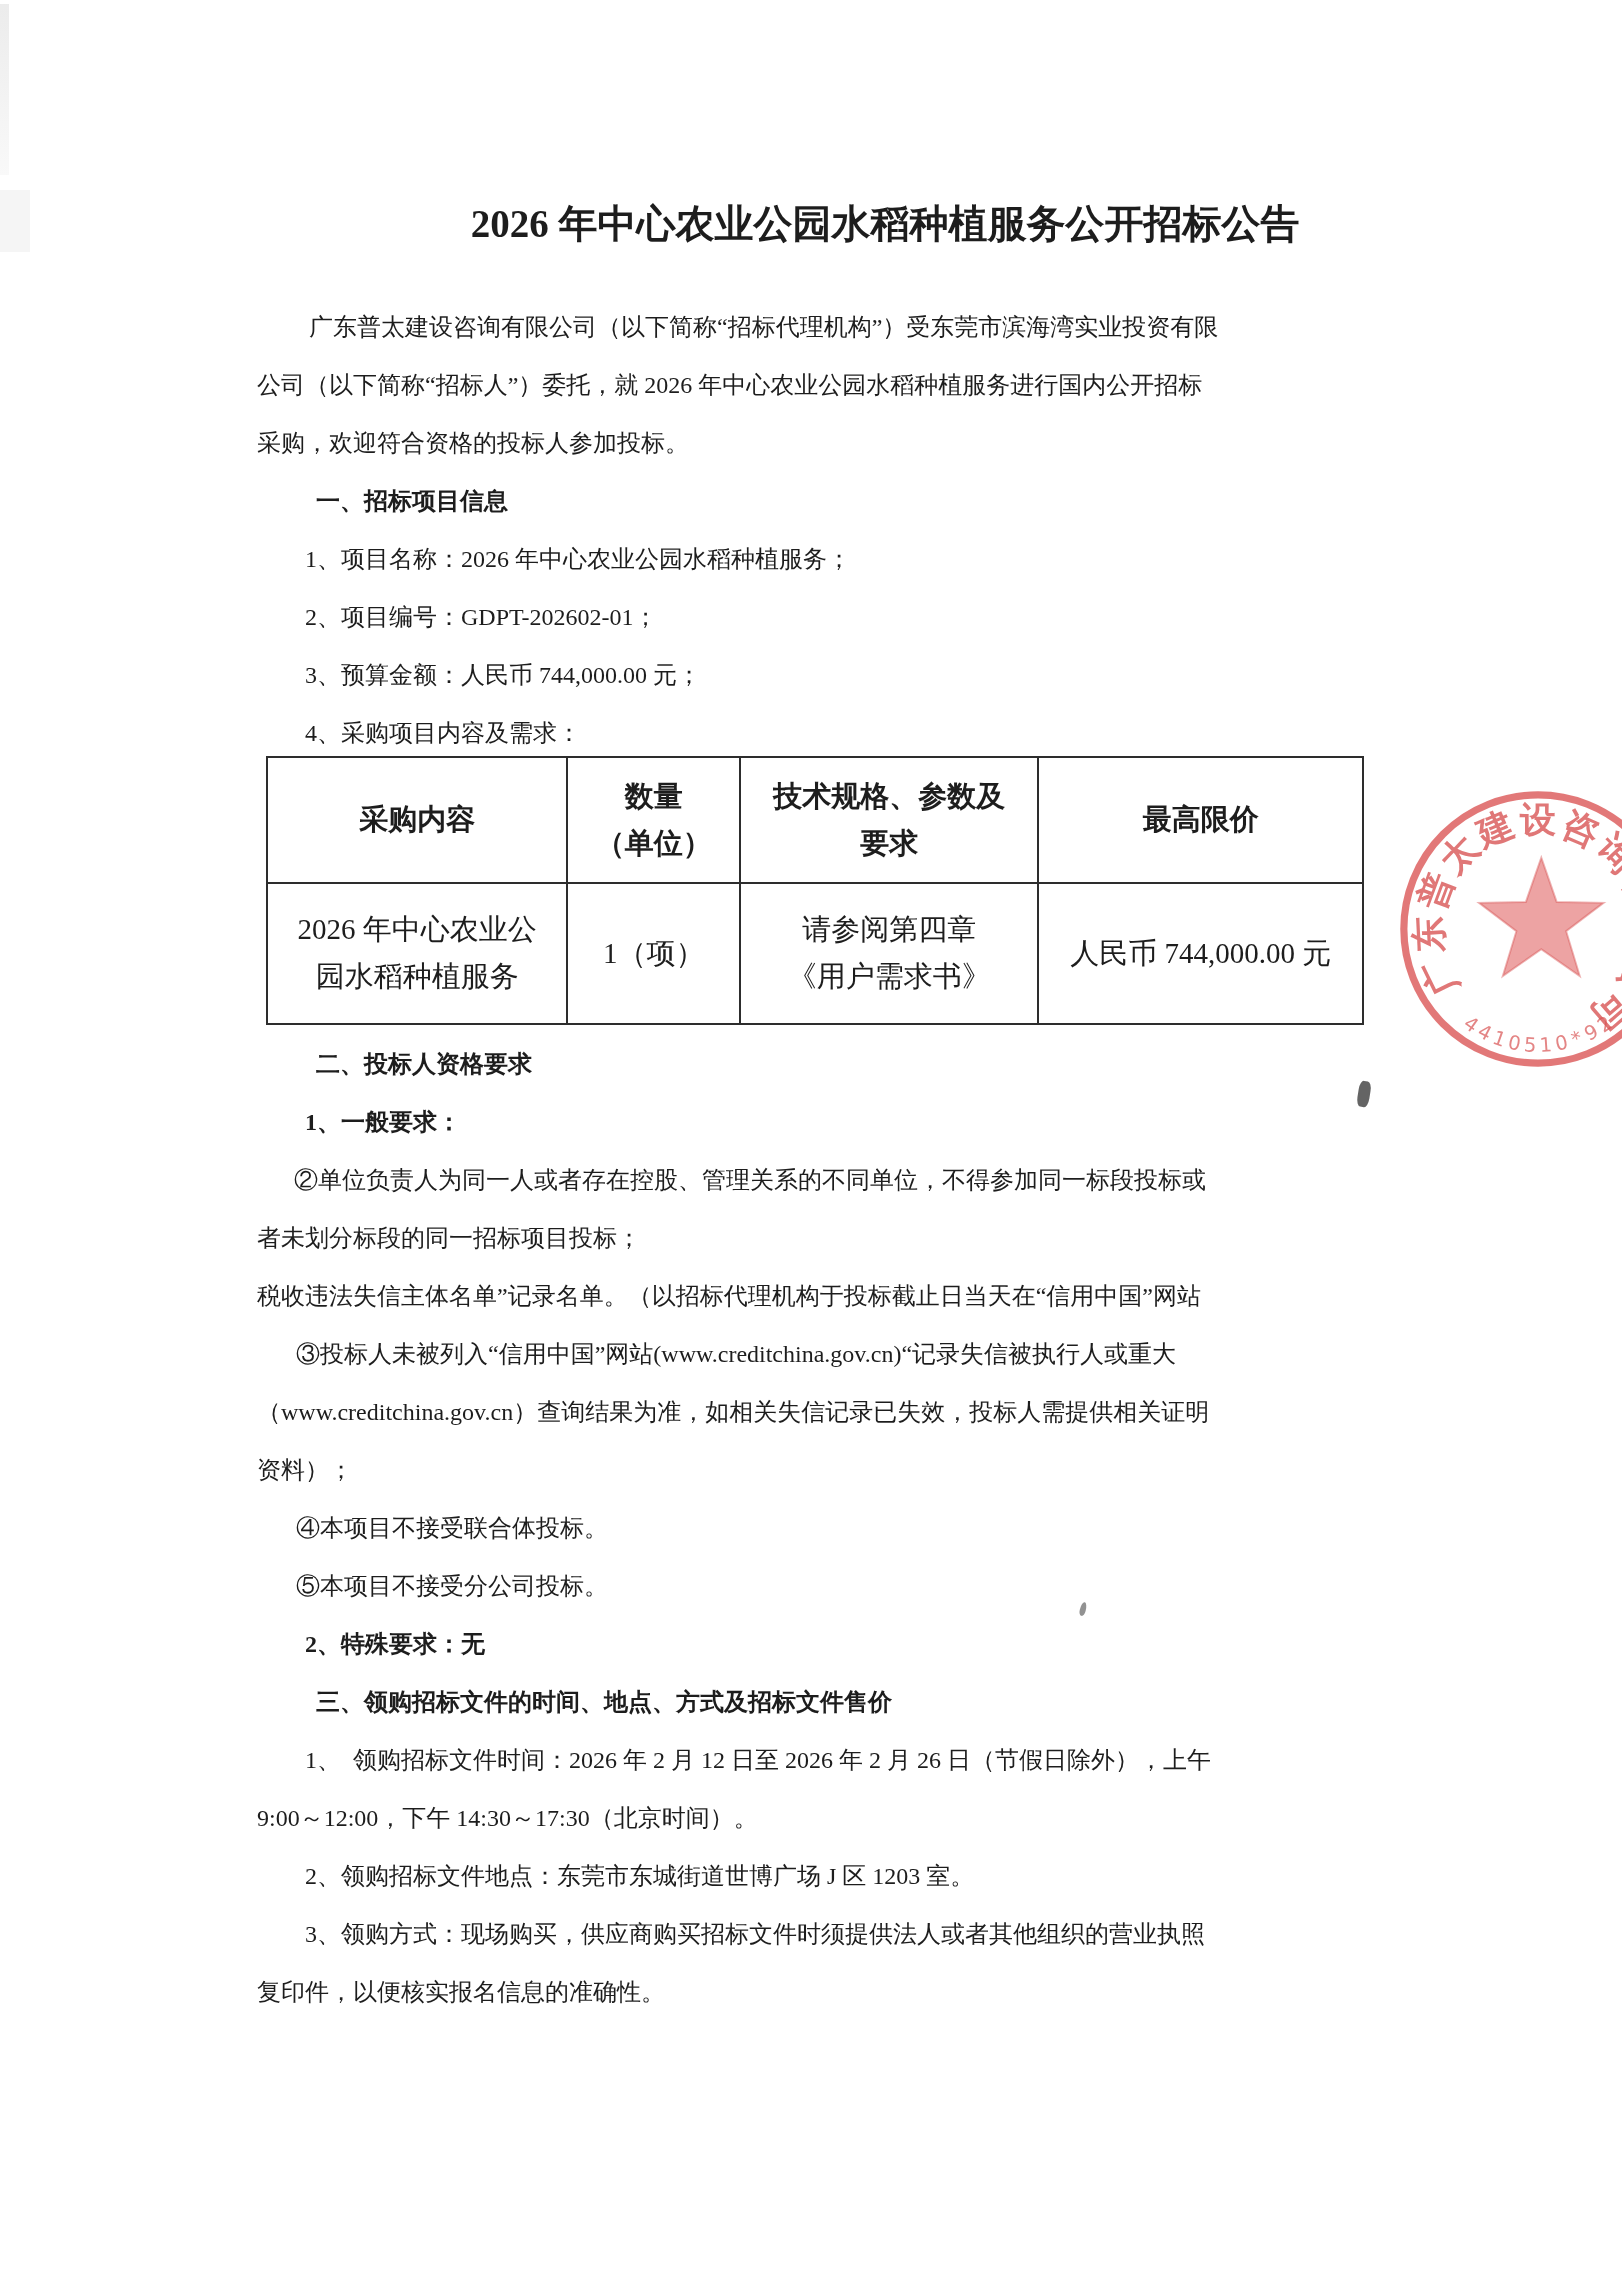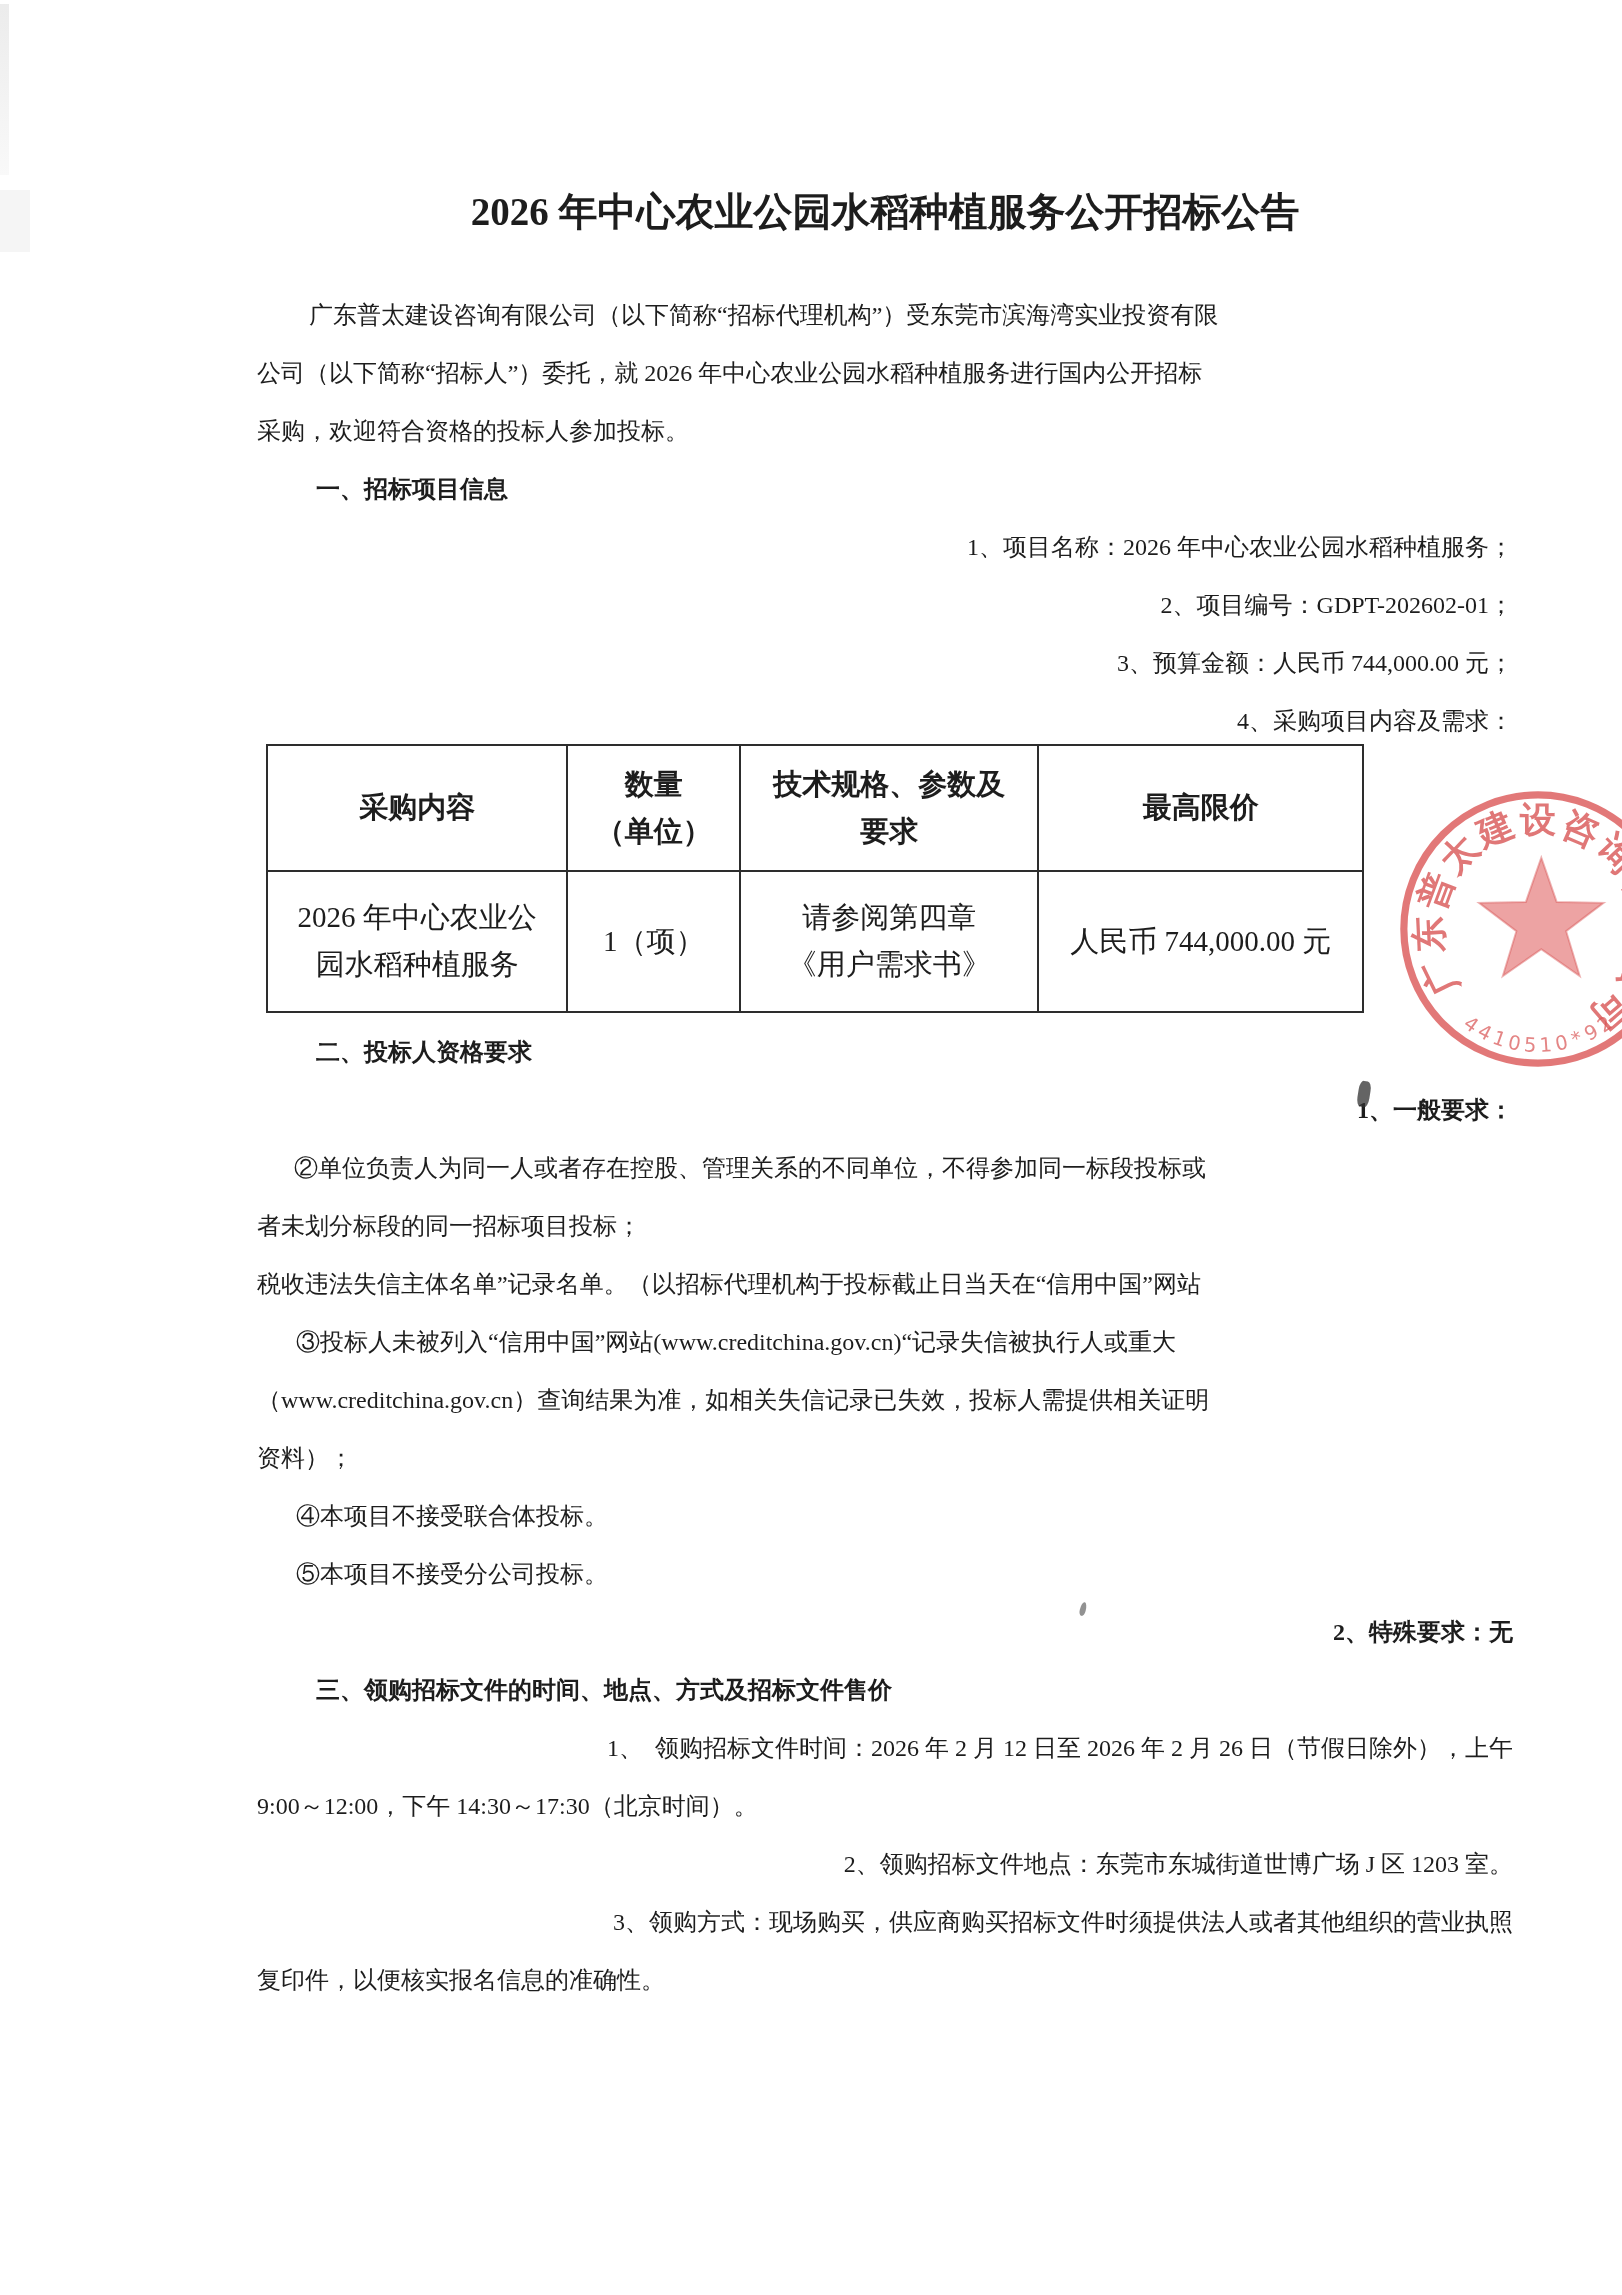--- a/index.html
+++ b/index.html
@@ -6,40 +6,40 @@
   .page{
     position:relative;
     width:1623px;height:2295px;
     background:#ffffff;
     overflow:hidden;
     font-family:"Liberation Serif","DejaVu Serif",serif;
     color:#1d1d1d;
   }
   .content{
     position:absolute;left:0;top:0;right:0;bottom:0;
-    padding:0 110px 0 257px;
+    padding:12px 110px 0 257px;
     box-sizing:border-box;
     font-family:Liberation Serif, serif;
   }
   .doc-title{
     margin-top:188px;
     font-size:39px;line-height:47px;
     font-weight:700;
     text-align:center;
     white-space:nowrap;
   }
   .intro{margin-top:51px;}
   .line{
     font-size:24px;line-height:58px;
     white-space:pre;
   }
   .bold{font-weight:700;}
   .ind-90{text-indent:59px;}
   .ind-80{text-indent:52px;}
-  .ind-73{text-indent:48px;text-align:right;}
+  .ind-73{text-indent:48px;}
   .ind-60{text-indent:39px;}
   .ind-56{text-indent:37px;}
   table.req{
     margin-top:-6.5px;margin-left:9.2px;
     border-collapse:collapse;table-layout:fixed;
     width:1097px;
   }
   table.req td{
     border:2px solid #2d2d2d;
     text-align:center;vertical-align:middle;

